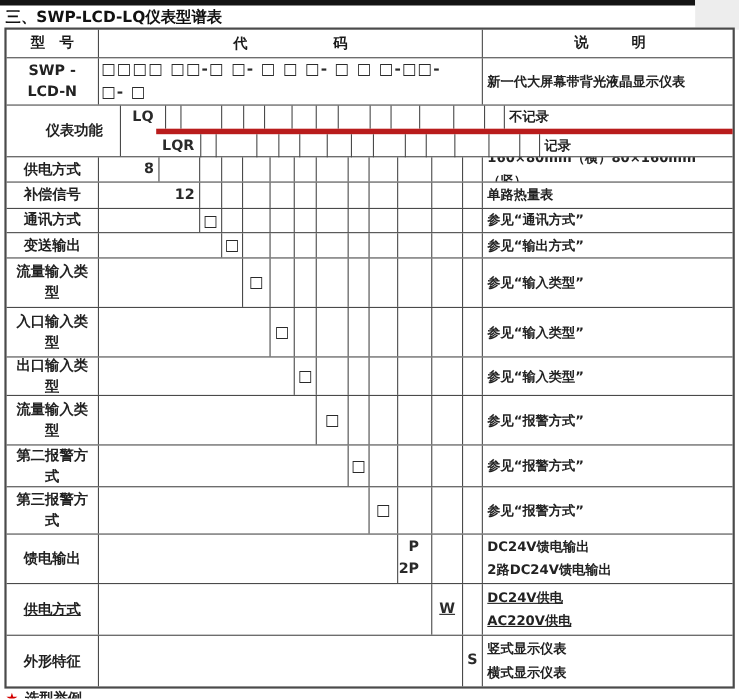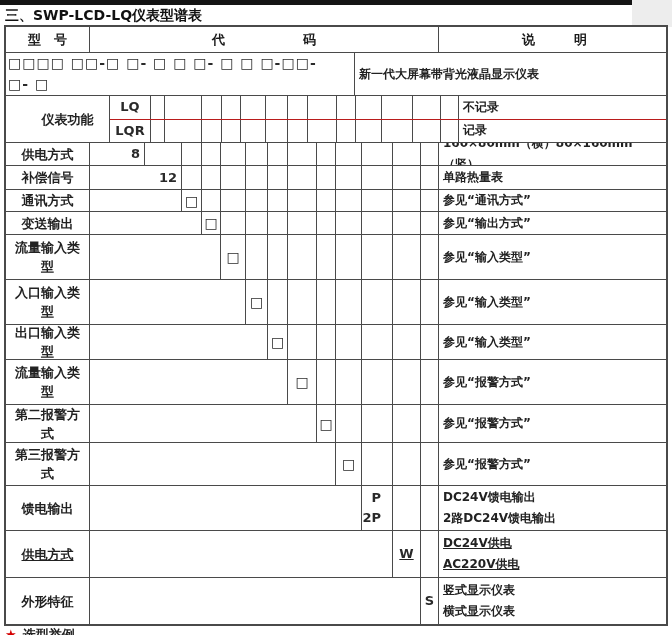--- a/index.html
+++ b/index.html
@@ -31,40 +31,41 @@
            font-size:13px; font-weight:bold; color:#2a2a2a; white-space:pre-line; text-align:center;
            line-height:20px; }
   .ccell.right { justify-content:flex-end; text-align:right; }
   .ccell.mark-box { font-size:14px; }
   .modelcode { padding-left:2px; justify-content:flex-start; text-align:left;
                font-size:14px; letter-spacing:1px; line-height:21px; }
   .hdr { justify-content:center; text-align:center; font-size:13px; font-weight:bold;
          white-space:pre; color:#1a1a1a; }
   .dbl { flex:1; display:flex; flex-direction:column; }
   .subrow { display:flex; flex:1; }
-  .subrow + .subrow { border-top:1px solid #b91c1c; }
+  .subrow + .subrow { border-top:5px solid #b91c1c;margin-left:32px; }
   .footnote { position:absolute; left:5px; top:626px; font-size:13px; font-weight:bold;
               white-space:nowrap; color:#222; }
   .footnote .star { color:#d40000; margin-right:6px; }
 </style>
 </head>
 <body>
 
 <div class="page">
   <div class="topbar"></div>
   <div class="corner"></div>
   <div class="title">三、SWP-LCD-LQ仪表型谱表</div>
 
   <div class="table" id="spectrum-table">
     <div class="tr" style="height:25px">
       <div class="td label hdr">型　号</div>
       <div class="td hdr" style="flex:0 0 349px">代　　　　　　码</div>
       <div class="td desc hdr">说　　　明</div>
     </div>
   <div class="tr" style="height: 43px;">
+        <div class="td label">SWP -LCD-N</div>
         <div class="codes">
           <div class="ccell modelcode" style="width: 349px; flex: 0 0 auto;">□□□□ □□-□ □- □ □ □- □ □  □-□□-
 □- □</div>
         </div>
         <div class="td desc">新一代大屏幕带背光液晶显示仪表</div>
       </div>
       <div class="tr" style="height: 47px; padding-left: 20px;">
         <div class="td label">仪表功能</div>
         <div class="dbl">
           <div class="subrow">

